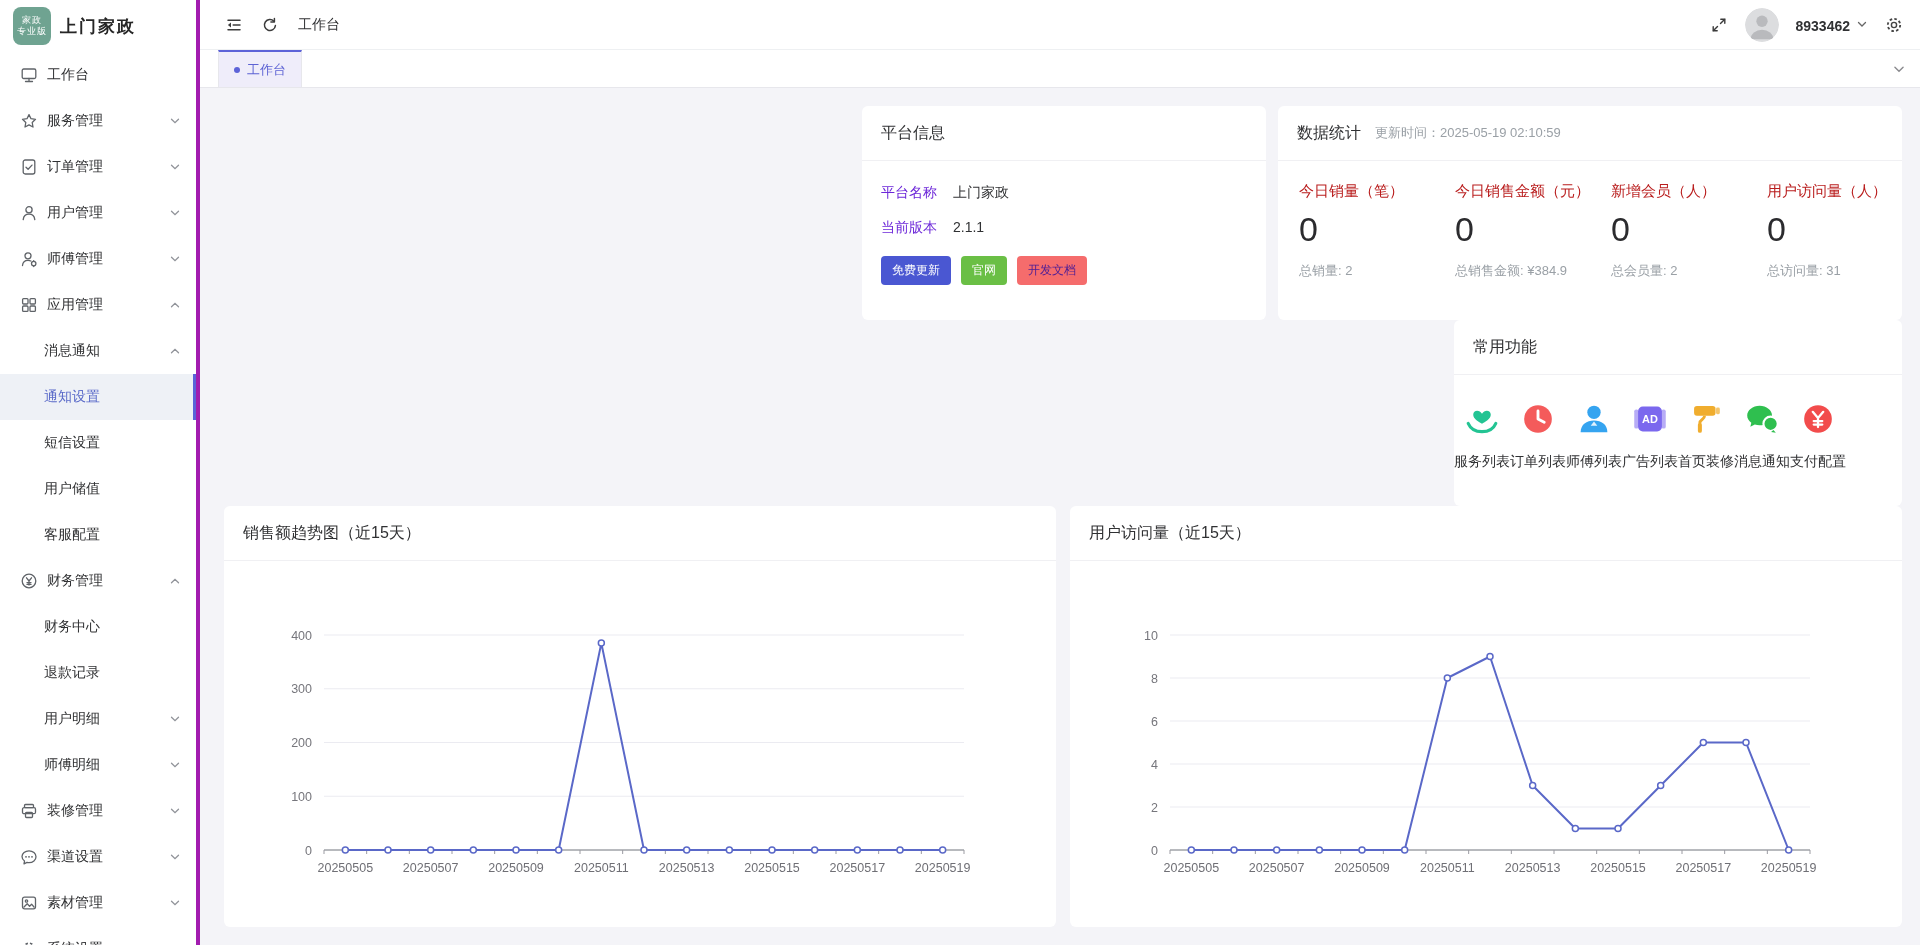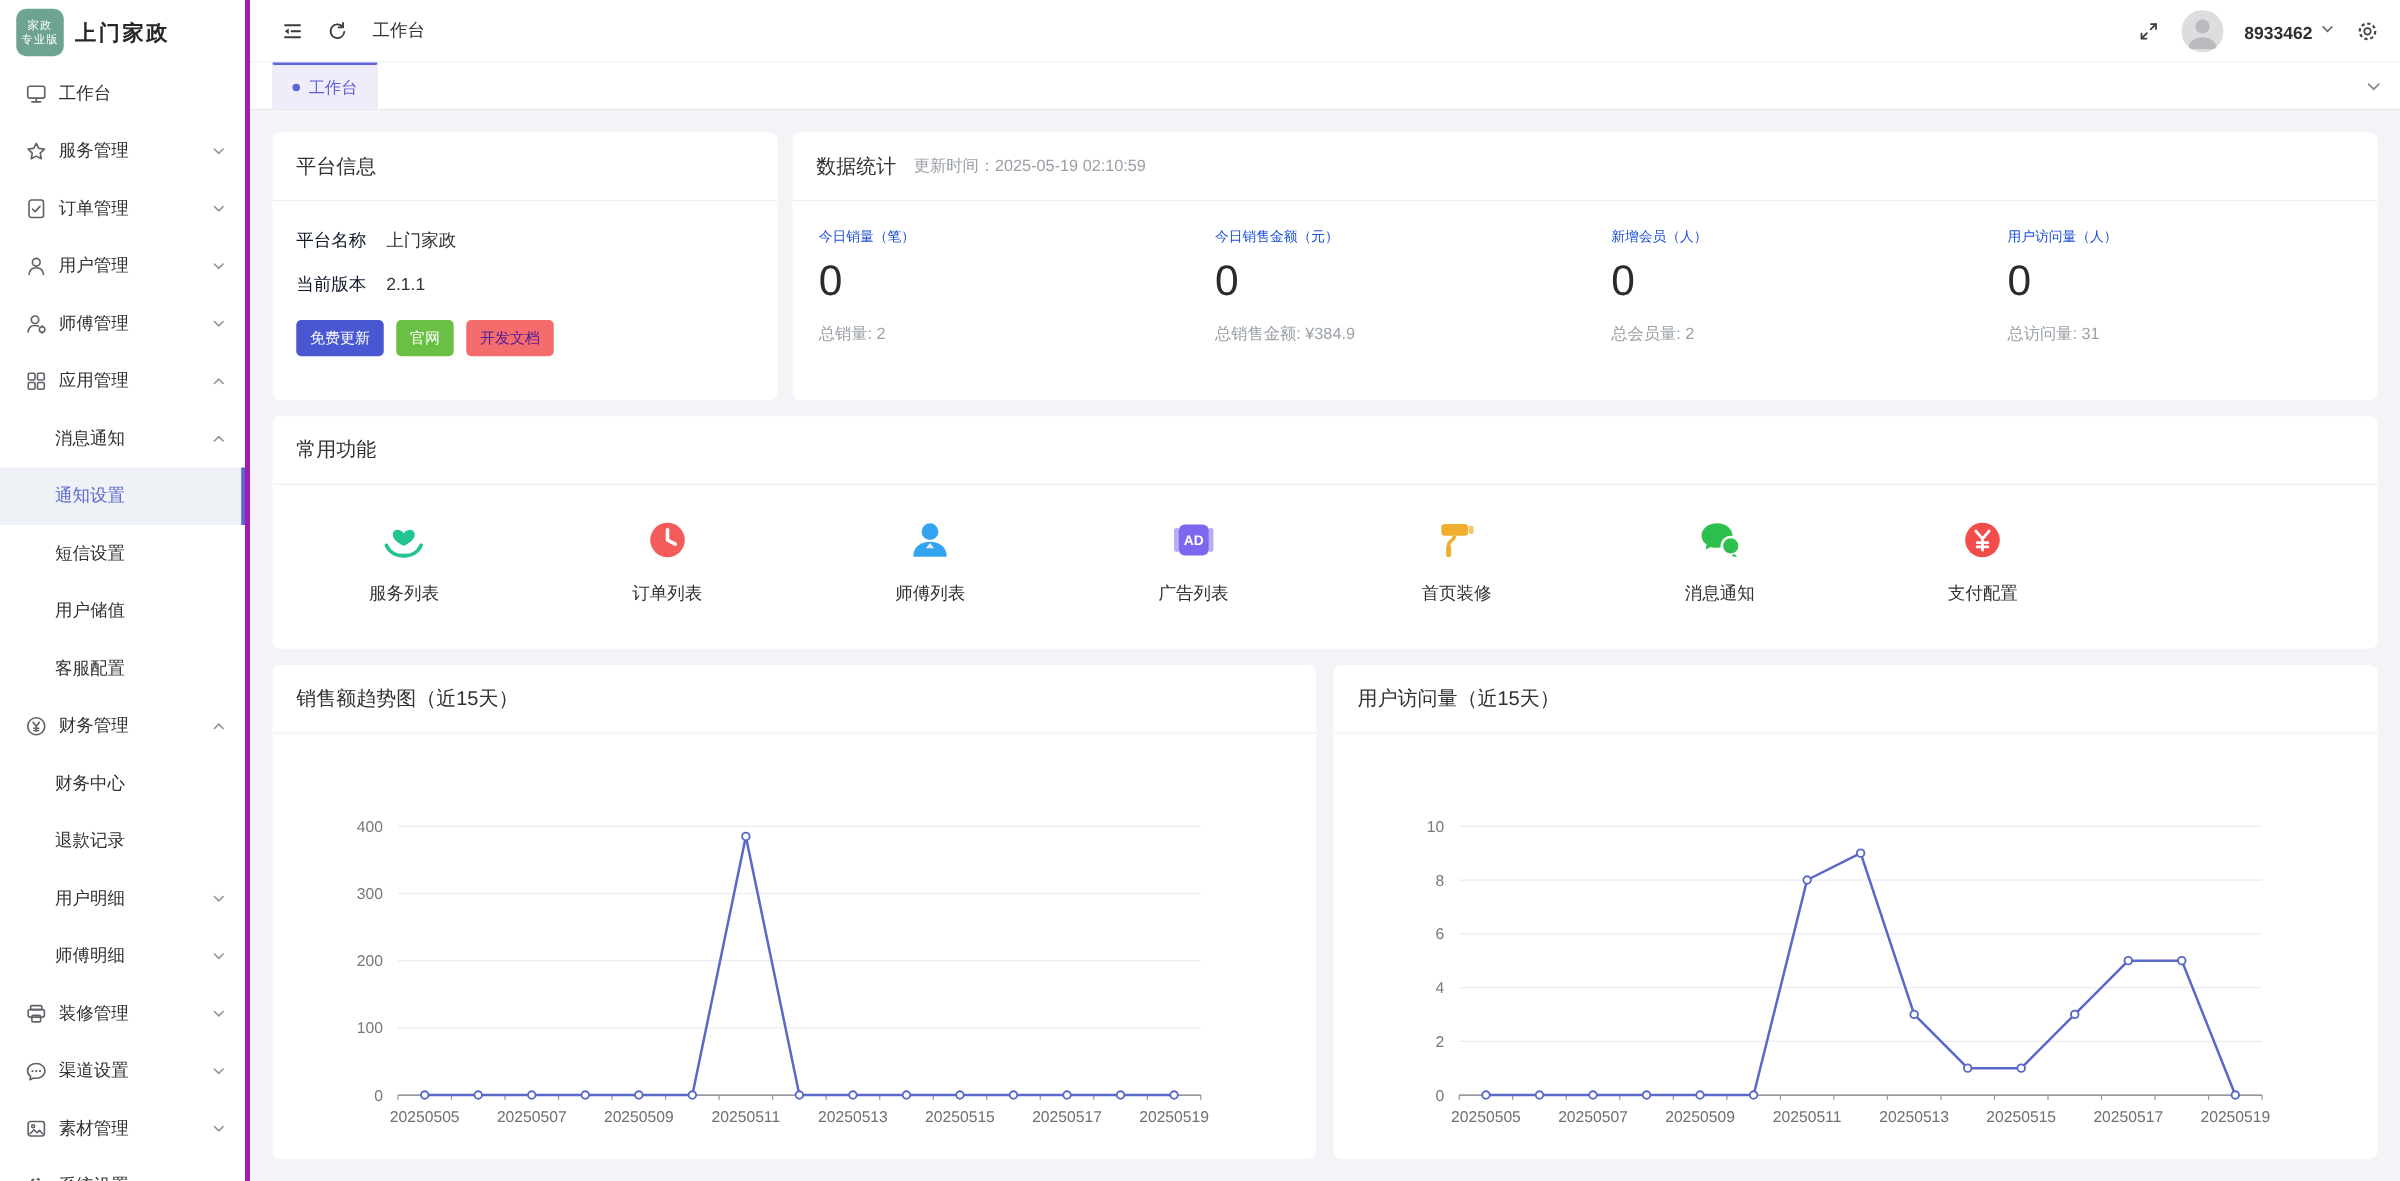--- a/index.html
+++ b/index.html
@@ -44,38 +44,38 @@
   .tabbar { height:38px; flex:none; background:#fff; border-bottom:1px solid #e7e7ec;
     display:flex; align-items:stretch; padding-left:18px; position:relative; }
   .tab { min-width:84px; display:flex; align-items:center; justify-content:center; gap:7px;
     font-size:13px; color:#5d63d4; background:#efedfa; border-top:2px solid #5d63d8;
     border-right:1px solid #e7e7ec; border-left:1px solid #e7e7ec; cursor:pointer; }
   .tab-dot { width:6px; height:6px; border-radius:50%; background:#5d63d8; }
   .tabbar-caret { position:absolute; right:14px; top:0; bottom:0; display:flex; align-items:center; cursor:pointer; }
   .tabbar-caret svg { width:14px; height:14px; }
 
   
-  .content { flex:1; min-height:0; padding:18px; display:flex; flex-direction:column; gap:13px; overflow:hidden; }
+  .content { flex:1; min-height:0; padding:18px; display:flex; flex-direction:column; overflow:hidden;align-items:flex-end; }
   .card { background:#fff; border-radius:6px; }
   .card-hd { height:55px; display:flex; align-items:center; padding:0 19px; border-bottom:1px solid #f0f0f3; }
   .card-title { font-size:16px; color:#303133; }
   .upd { font-size:13px; color:#9aa0a6; margin-left:14px; }
 
   .row1 { display:flex; gap:12px; height:214px; flex:none; }
   .platform-card { width:404px; flex:none; }
   .platform-body { padding:6px 19px; }
   .p-row { display:flex; gap:16px; font-size:14px; color:#303133; margin-top:17px; }
-  .p-label { color:#0f172a; }
+  .p-label { color:#6d28d9; }
   .badges { margin-top:19px; display:flex; gap:10px; }
   .badge { font-size:12px; padding:6px 11px; border-radius:4px; cursor:pointer; }
 
   .stats-card { flex:1; min-width:0; }
   .stats-grid { display:grid; grid-template-columns:repeat(4,1fr); padding:12px 0; }
   .stat { padding-left:21px; }
-  .stat-label { font-size:11px; color:#1d4ed8; margin-top:9px; }
+  .stat-label { font-size:15px; color:#b91c1c; margin-top:9px; }
   .stat-value { font-size:34px; color:#2b2b2e; margin-top:9px; font-weight:400; }
   .stat-sub { font-size:13px; color:#9aa0a6; margin-top:13px; }
 
   .functions-card { height:186px; flex:none; }
   .func-grid { display:grid; grid-template-columns:repeat(8,1fr); padding:14px 0; }
   .func-item { display:flex; flex-direction:column; align-items:center; gap:13px; padding-top:9px; cursor:pointer; }
   .func-icon { width:42px; height:42px; }
   .func-icon svg { width:42px; height:42px; }
   .func-label { font-size:14px; color:#303133; }
 

